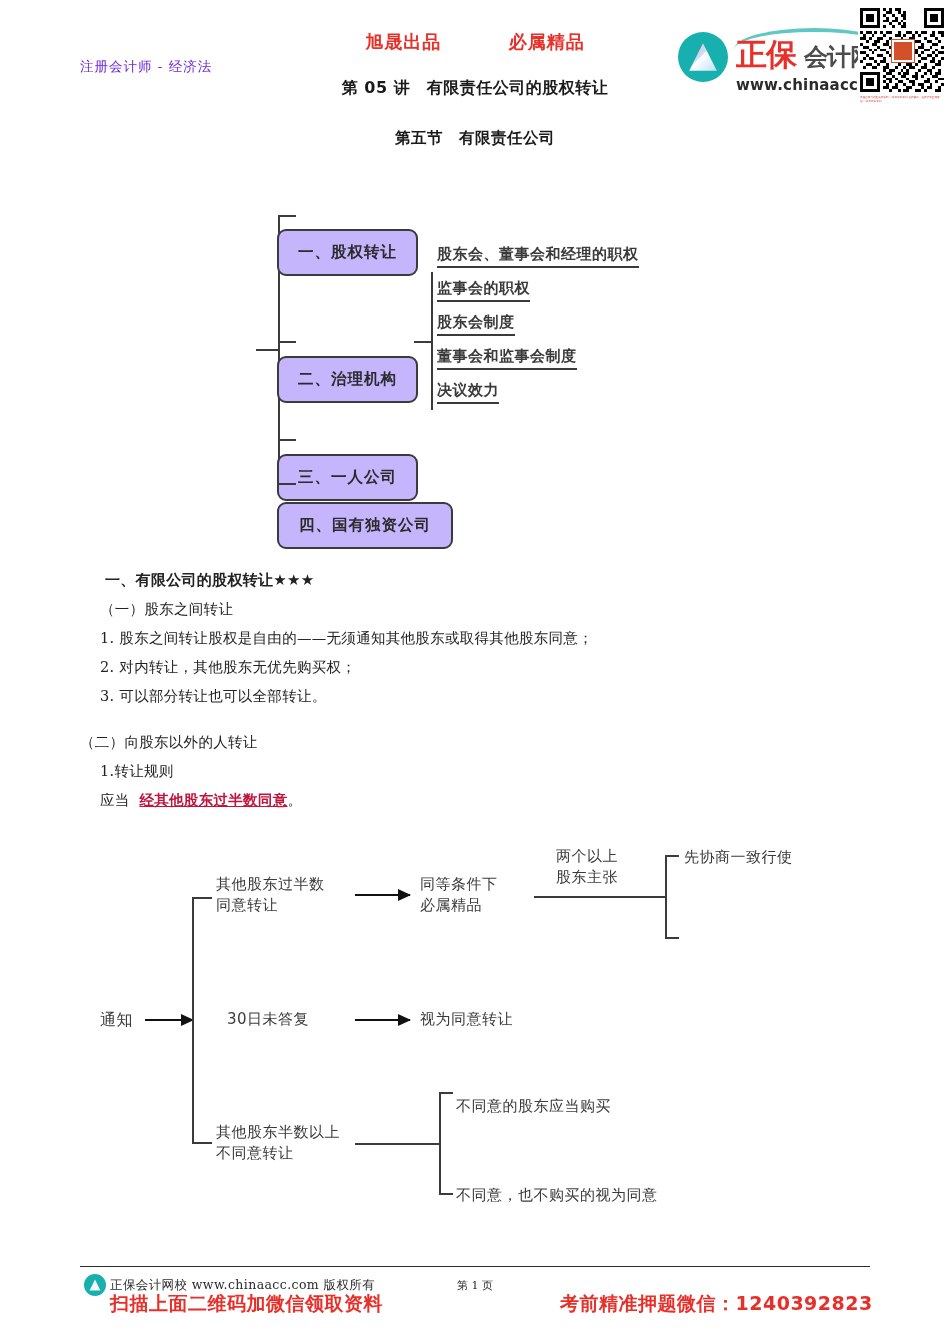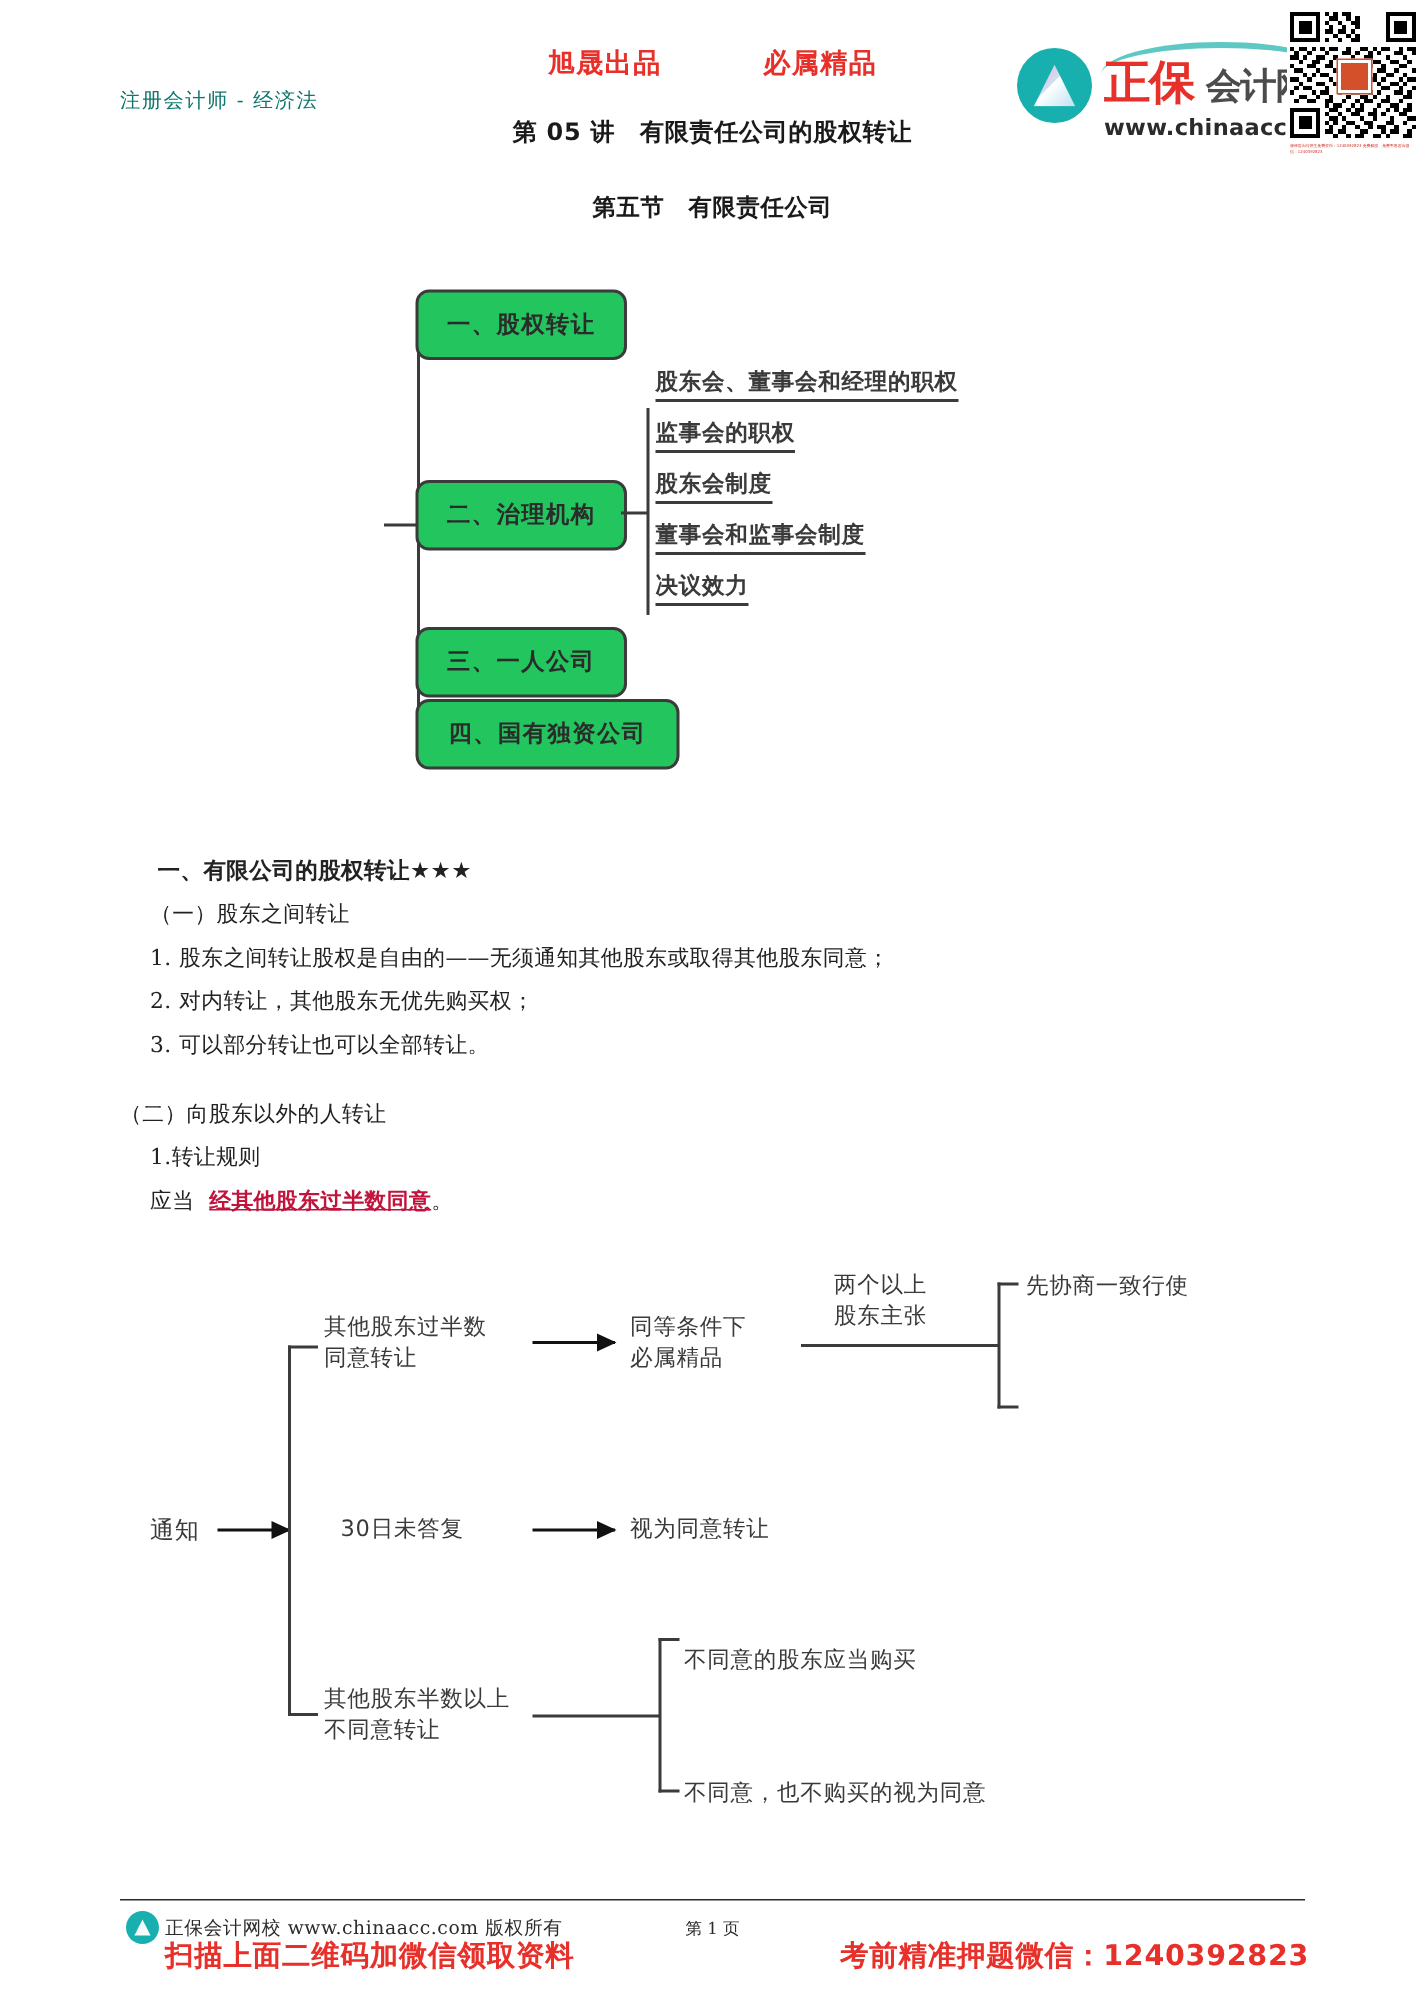--- a/index.html
+++ b/index.html
@@ -10,21 +10,21 @@
     color:#1a1a1a;
     position:relative;
     overflow:hidden;
   }
   .page{position:relative;width:950px;height:1344px;}
 
   
   .hdr-course{
     position:absolute;left:80px;top:58px;
     font-family:"DejaVu Serif","Liberation Serif",serif;
-    font-size:13.5px;letter-spacing:1px;color:#0f766e;
+    font-size:13.5px;letter-spacing:1px;color:#6d28d9;
     white-space:nowrap;
   }
   .hdr-red-line{
     position:absolute;left:0;top:30px;width:950px;
     text-align:center;color:#e8302a;
     font-family:Liberation Mono, monospace;
     font-size:18px;font-weight:600;letter-spacing:1px;
   }
   .hdr-red-line span{display:inline-block;}
   .hdr-red-line .gap{width:44px;}
@@ -87,25 +87,25 @@
     position:absolute;left:2px;top:90px;width:84px;
     font-size:2.6px;line-height:4px;color:#d0342c;
     font-family:"DejaVu Sans","Liberation Sans",sans-serif;
     word-break:break-all;
   }
 
   
   .diagram{position:absolute;}
   .node{
     position:absolute;
-    border:2px solid #3b3b3b;border-radius:9px;background:#22c55e;
+    border:2px solid #3b3b3b;border-radius:9px;background:#c4b5fd;
     display:flex;align-items:center;justify-content:center;
     font-family:"DejaVu Sans","Liberation Sans",sans-serif;
     font-size:15.5px;font-weight:bold;color:#2b2b2b;
-    letter-spacing:1px;white-space:nowrap;
+    letter-spacing:1px;white-space:nowrap;margin-top:36px;
   }
   .leaf{
     position:absolute;
     font-family:"DejaVu Sans","Liberation Sans",sans-serif;
     font-size:15px;font-weight:bold;color:#3a3a3a;letter-spacing:0.5px;
     white-space:nowrap;
     border-bottom:2px solid #3b3b3b;
     padding-bottom:2px;
   }
   .ln{position:absolute;background:#3b3b3b;}

